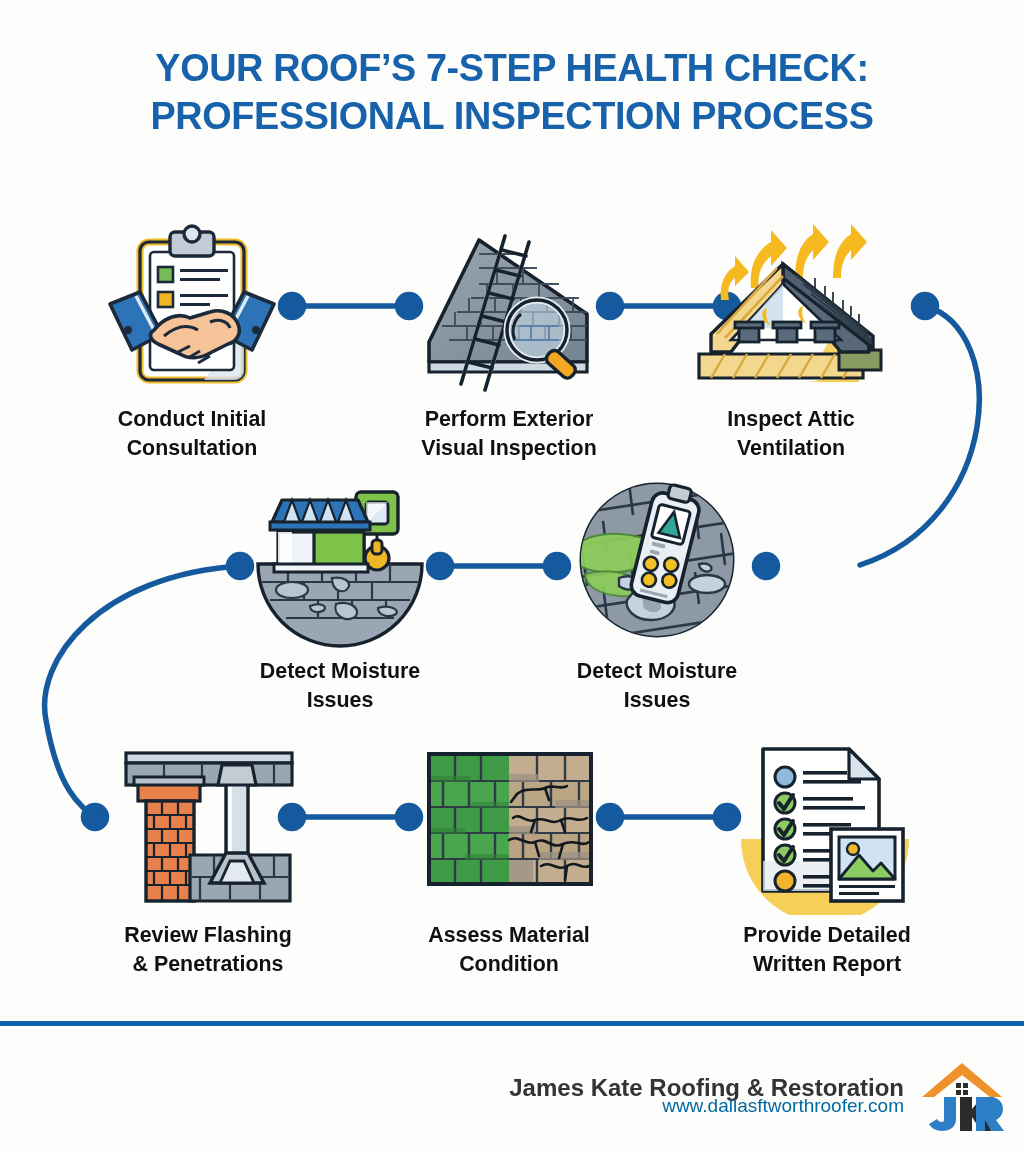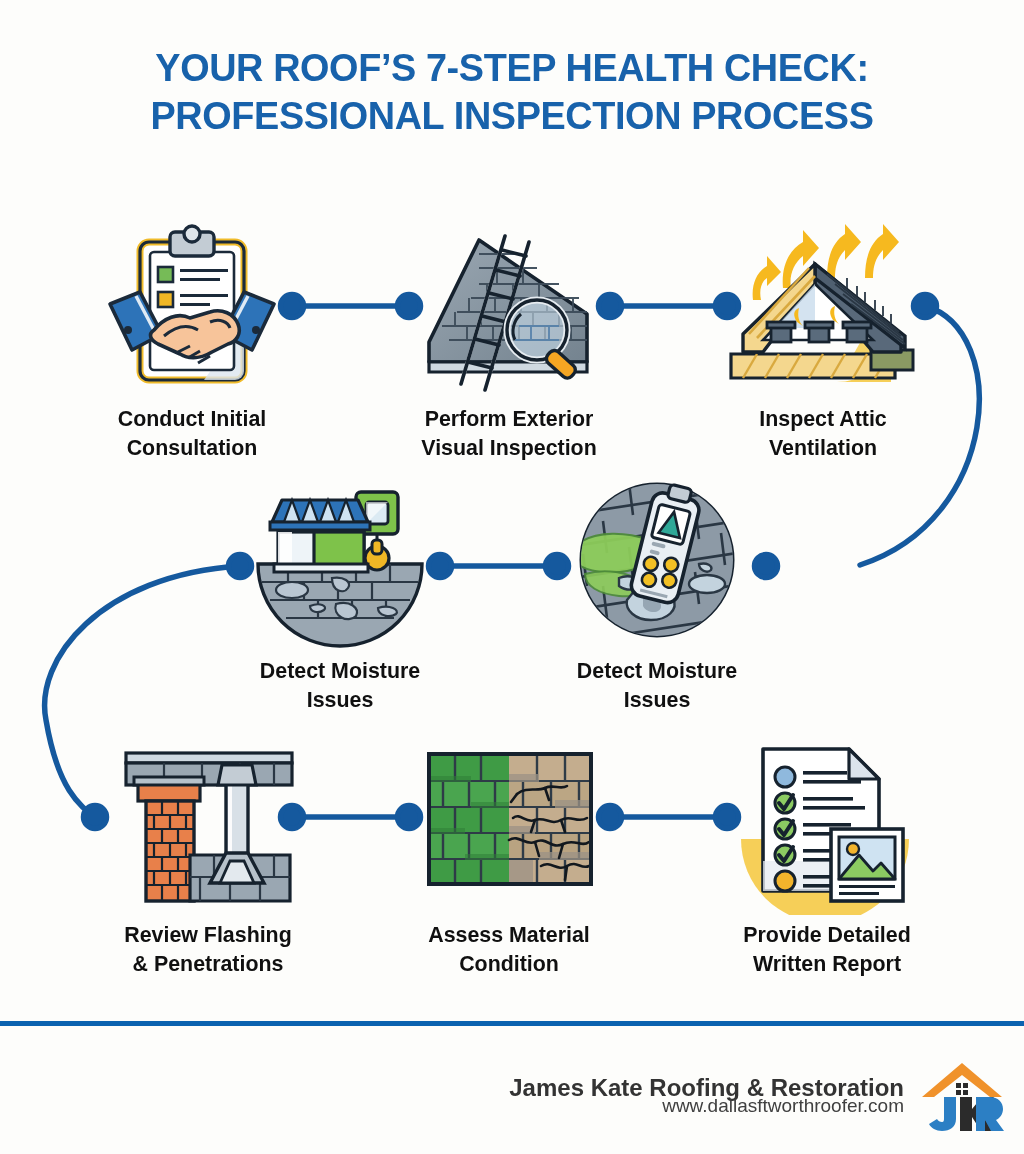--- a/index.html
+++ b/index.html
@@ -53,21 +53,21 @@
   .footer { position:absolute; left:0; top:1055px; width:1024px; height:99px; }
   .brand-name {
     position:absolute; right:120px; top:8px;
     color:#333333; font-weight:bold; font-size:24px;
     font-family:"Liberation Sans", sans-serif;
     white-space:nowrap;
     margin-top:11px;
   }
   .brand-url {
     position:absolute; right:120px; top:40px;
-    color:#404040; font-size:19px;
+    color:#0369a1; font-size:19px;
     font-family:"Liberation Sans", sans-serif;
     white-space:nowrap;
   }
   .logo { position:absolute; right:18px; top:2px; width:88px; height:78px; }
 </style>
 </head>
 <body>
 
 <div id="stage">
 
@@ -213,21 +213,21 @@
       <path d="M72 114 C84 104 96 102 106 108" fill="none" stroke="#1b2a3a" stroke-width="3"></path>
       <path d="M86 130 L98 124" stroke="#1b2a3a" stroke-width="3"></path>
       <path d="M96 136 L108 129" stroke="#1b2a3a" stroke-width="3"></path>
       <path d="M106 141 L118 134" stroke="#1b2a3a" stroke-width="3"></path>
       <path d="M118 100 C128 96 136 100 138 106" fill="none" stroke="#1b2a3a" stroke-width="3"></path>
     </svg>
     <div class="step-label" style="top:182px;">Conduct Initial
 Consultation</div>
   </div>
 
-  <div class="step" style="left:723px; top:222px; width:200px; height:240px;">
+  <div class="step" style="left:691px; top:222px; width:200px; height:240px;">
     <svg class="icon-wrap" width="200" height="175" viewBox="0 0 200 175">
 
       <path d="M168 118 A56 56 0 0 1 112 160 L168 160 Z" fill="#f6cf58"></path>
       <path d="M142 112 A58 58 0 0 1 160 154 L118 154 Z" fill="#f6cf58" opacity="0.9"></path>
 
       <g fill="#f6b91f">
         <path d="M30 78 C28 62 34 50 44 44 L44 34 L58 50 L44 64 L44 56 C38 60 36 68 38 78 Z"></path>
         <path d="M60 66 C58 44 66 28 80 20 L80 8 L96 26 L80 44 L80 34 C70 42 66 54 68 66 Z"></path>
         <path d="M104 56 C104 34 110 20 122 12 L122 2 L138 20 L122 38 L122 28 C114 36 112 46 112 56 Z"></path>
         <path d="M142 56 C142 34 148 20 160 12 L160 2 L176 20 L160 38 L160 28 C152 36 150 46 150 56 Z"></path>

